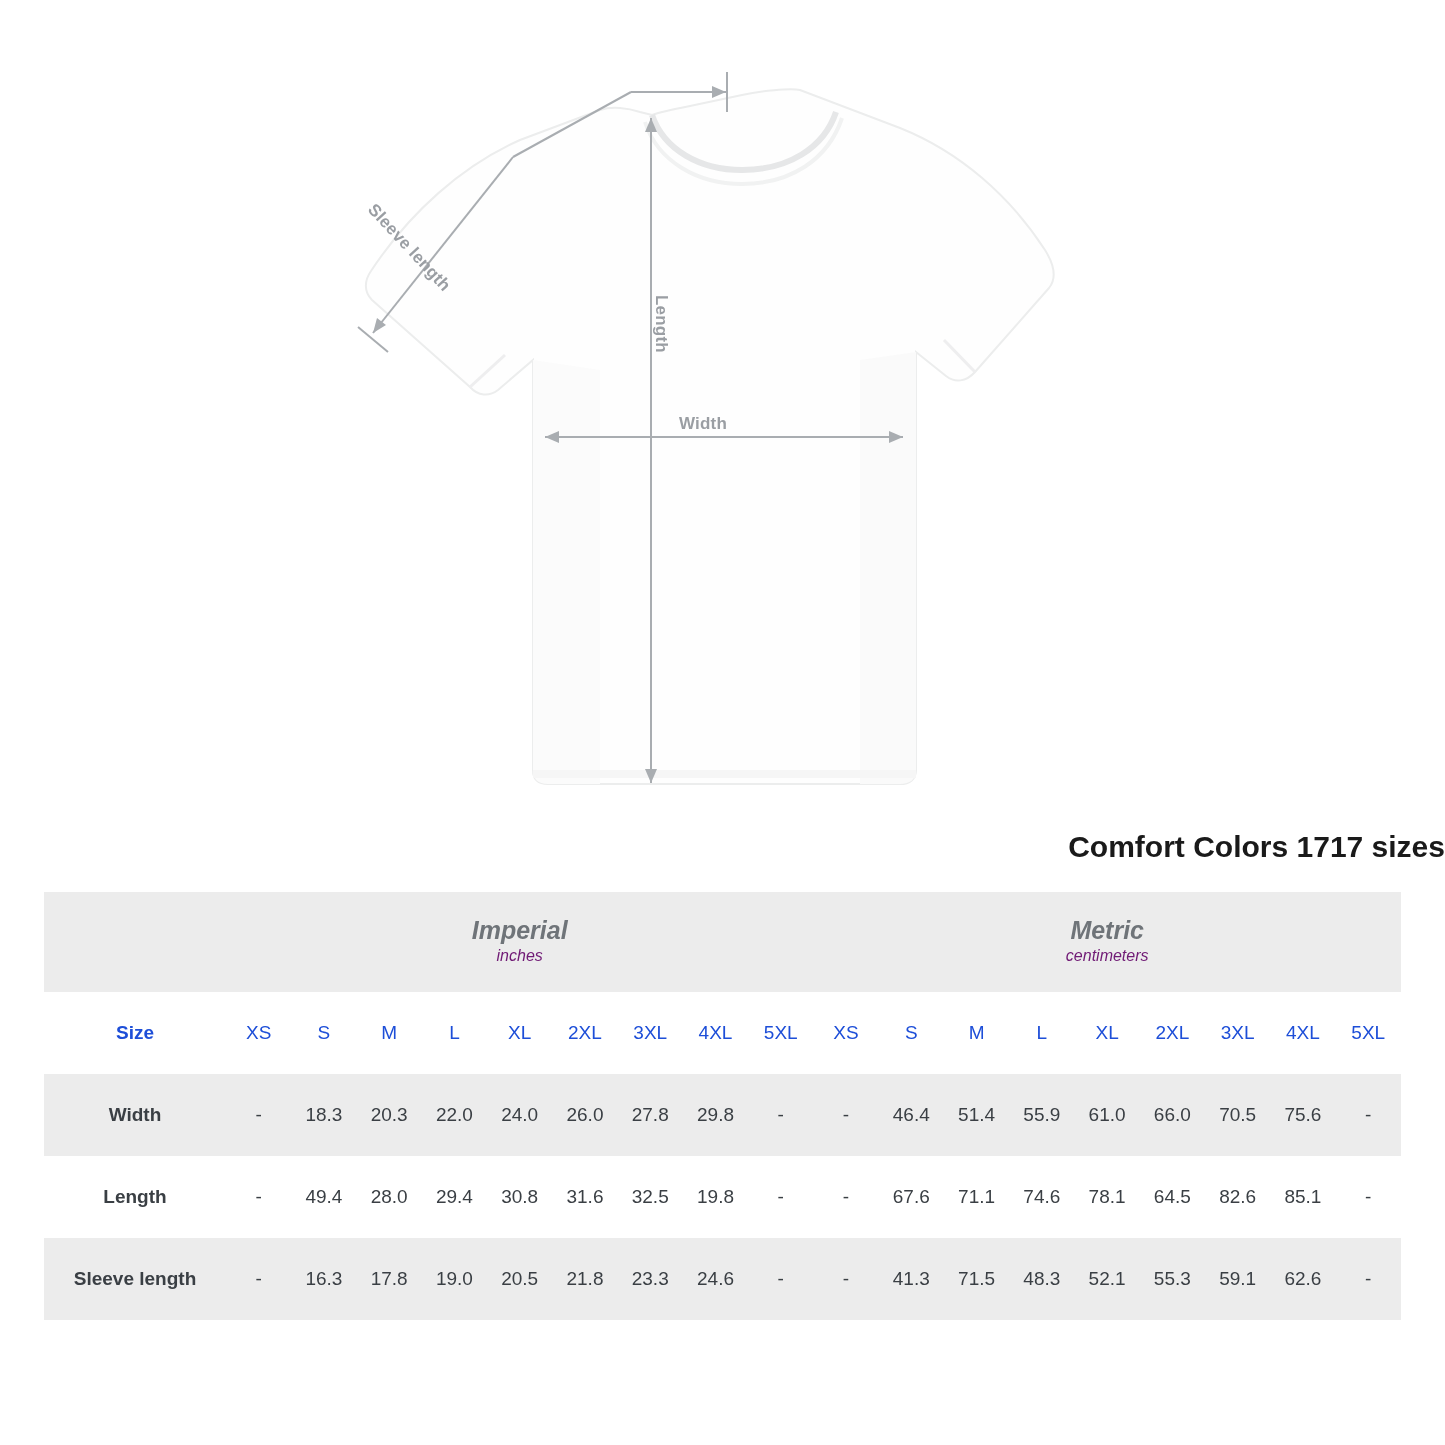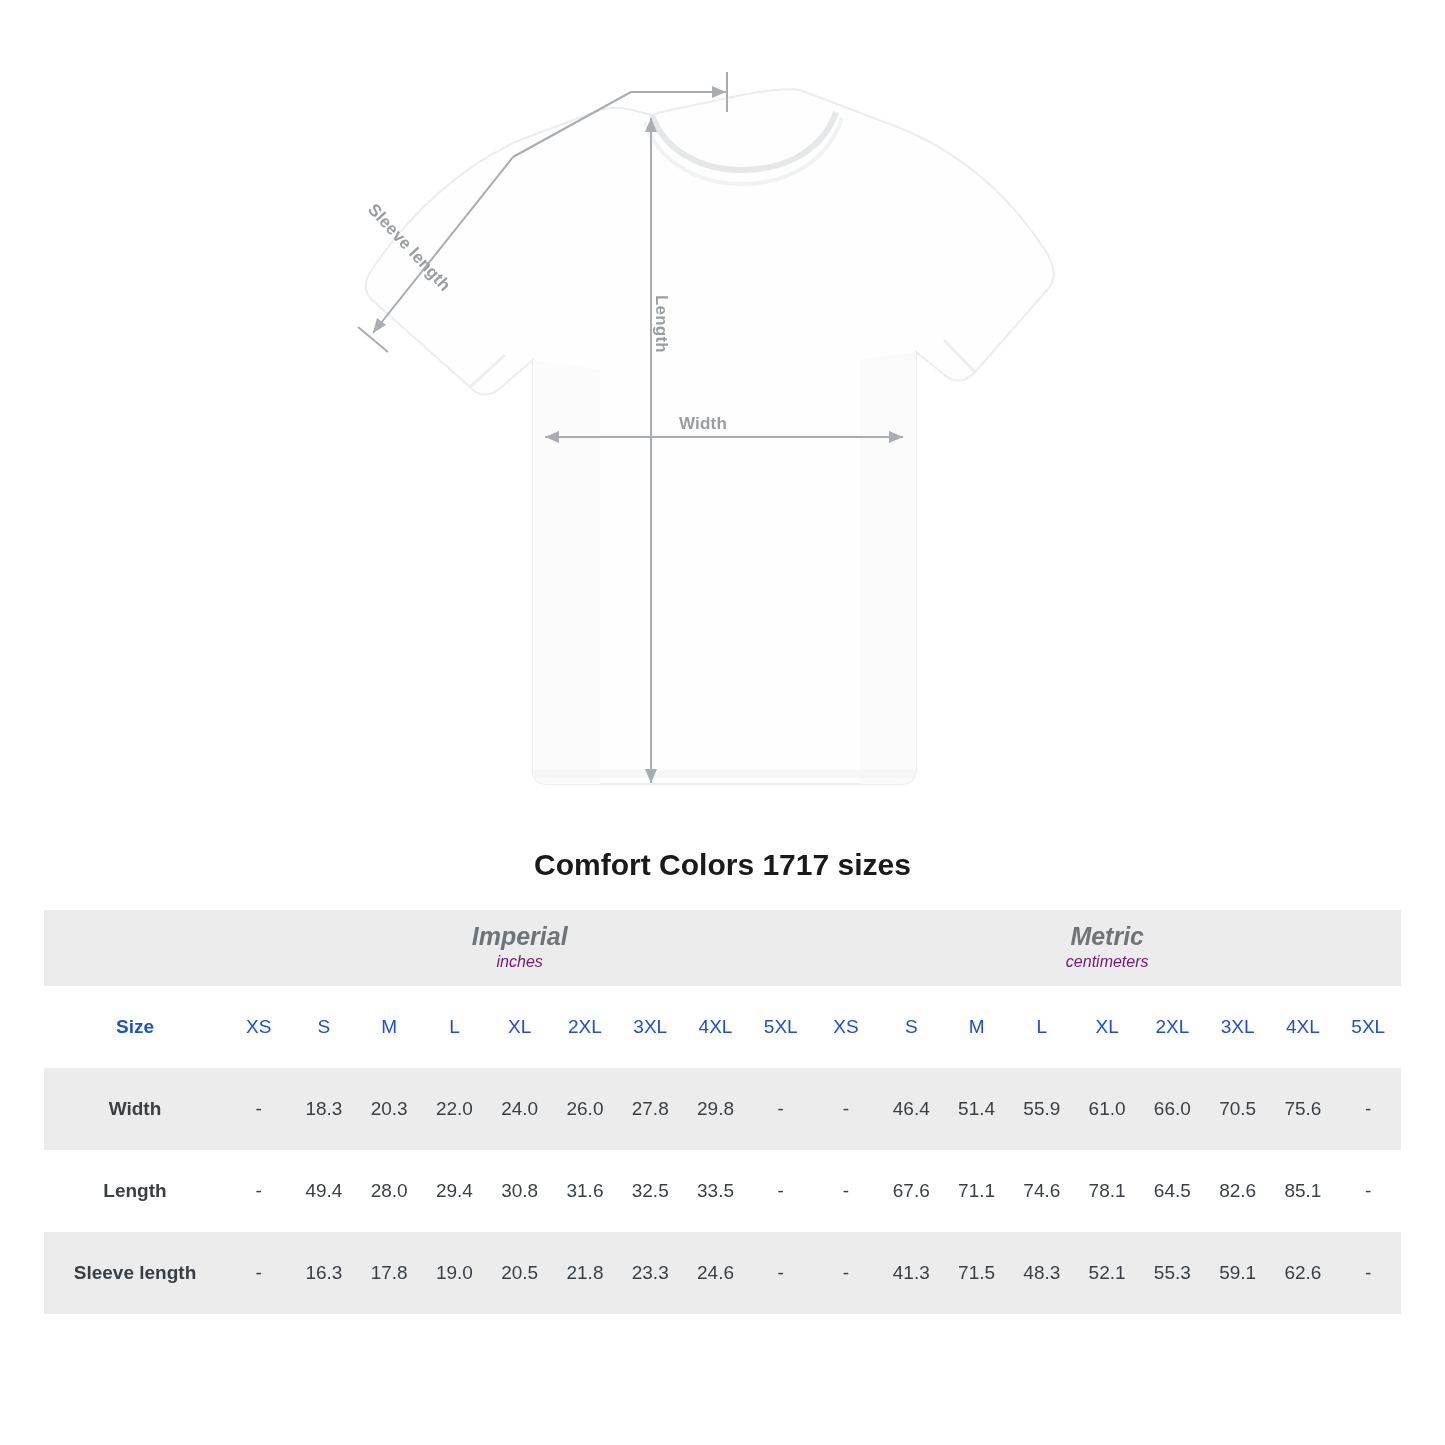--- a/index.html
+++ b/index.html
@@ -48,22 +48,21 @@
   .lbl-sleeve {
     left: 378px;
     top: 200px;
     transform: rotate(47deg);
     transform-origin: left top;
     white-space: nowrap;
   }
 
   
   .title-block {
-    text-align: center;
-    margin-top: 18px;
+    text-align: right;
   }
   .chart-title {
     font-size: 30px;
     font-weight: bold;
     color: #1a1a1a;
     margin: 0 0 16px 0;
   }
   .chart-note {
     font-size: 16.5px;
     font-style: italic;
@@ -81,21 +80,21 @@
     table-layout: fixed;
   }
   table.size-table td, table.size-table th {
     text-align: center;
     vertical-align: middle;
     font-weight: normal;
     padding: 0;
   }
   .unit-head td {
     background: #ececec;
-    height: 76px;
+    height: 100px;
   }
   .unit-name {
     font-size: 25px;
     font-style: italic;
     font-weight: bold;
     color: #6f7479;
     line-height: 1.15;
   }
   .unit-sub {
     font-size: 16px;
@@ -262,21 +261,21 @@
 
         <tr class="data-row">
           <td class="rowhead">Length</td>
           <td class="cell">-</td>
           <td class="cell">49.4</td>
           <td class="cell">28.0</td>
           <td class="cell">29.4</td>
           <td class="cell">30.8</td>
           <td class="cell">31.6</td>
           <td class="cell">32.5</td>
-          <td class="cell">33.5</td>
+          <td class="cell">19.8</td>
           <td class="cell">-</td>
           <td class="cell">-</td>
           <td class="cell">67.6</td>
           <td class="cell">71.1</td>
           <td class="cell">74.6</td>
           <td class="cell">78.1</td>
           <td class="cell">64.5</td>
           <td class="cell">82.6</td>
           <td class="cell">85.1</td>
           <td class="cell">-</td>

